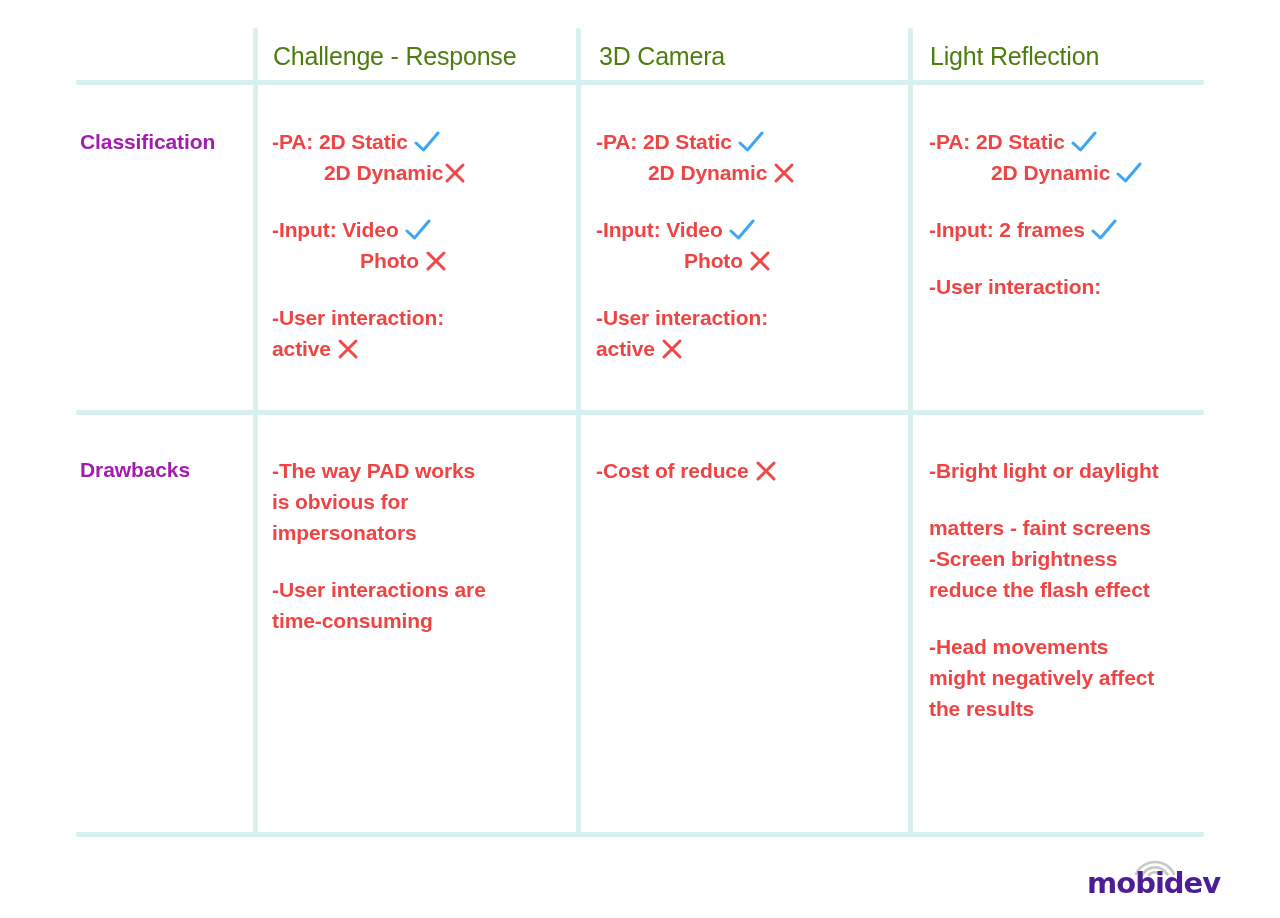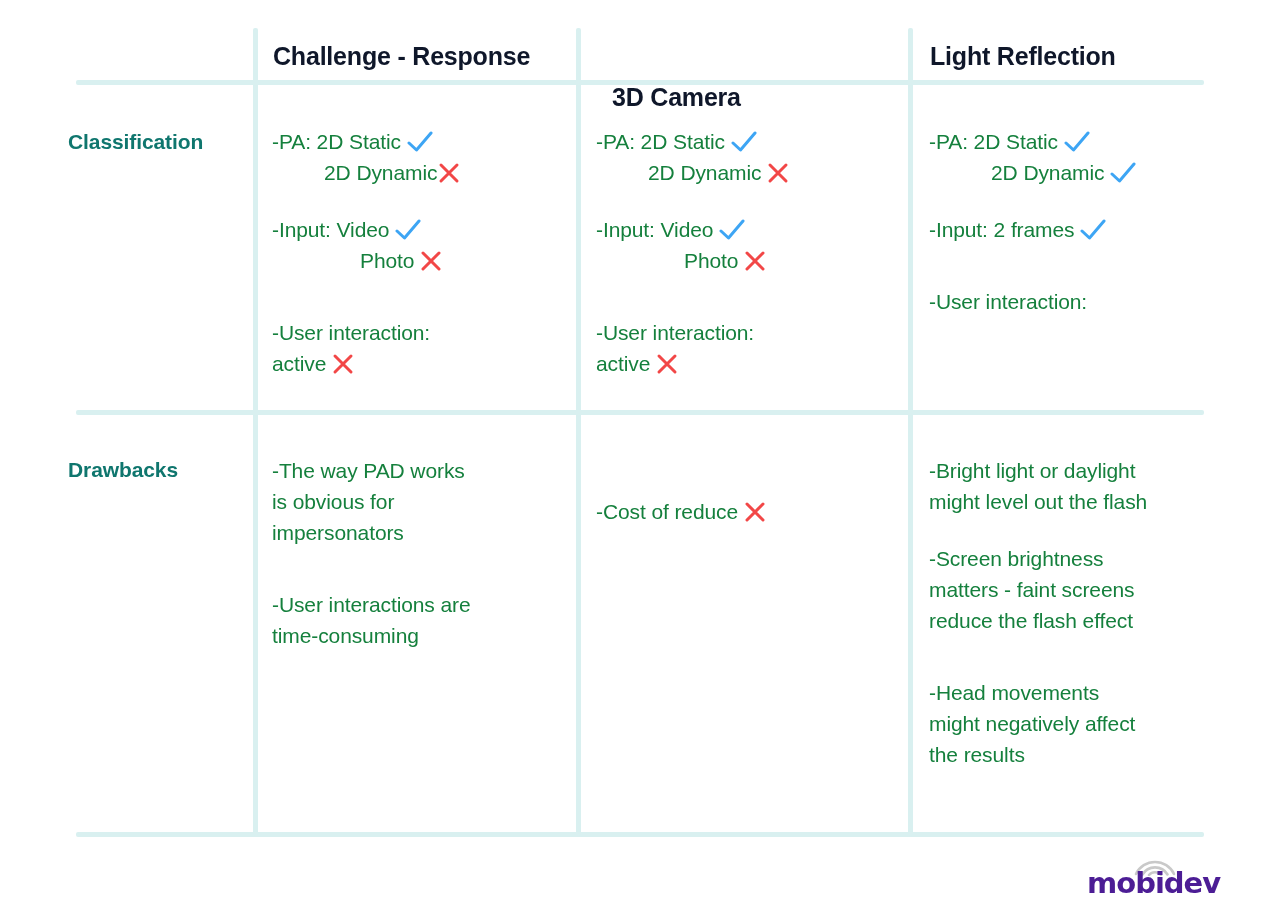--- a/index.html
+++ b/index.html
@@ -43,60 +43,60 @@
   #hline-bottom { left: 76px;  top: 832px; width: 1128px; }
 
   #vline-1 { left: 253px; top: 28px;  height: 808px; }
   #vline-2 { left: 576px; top: 28px;  height: 808px; }
   #vline-3 { left: 908px; top: 28px;  height: 808px; }
 
   
   .col-header {
     position: absolute;
     font-size: 25px;
-    font-weight: bold;
+    font-weight: normal;
     letter-spacing: -0.2px;
-    color: #0f172a;
+    color: #4d7c0f;
     white-space: nowrap;
   }
   #hdr-0 { left: 273px; top: 42px; }
-  #hdr-1 { left: 612px; top: 42px; margin-top: 41px; }
+  #hdr-1 { left: 599px; top: 42px; }
   #hdr-2 { left: 930px; top: 42px; }
 
   
   .row-label {
     position: absolute;
-    left: 68px;
+    left: 80px;
     font-size: 21px;
     font-weight: bold;
-    color: #0f766e;
+    color: #a21caf;
     letter-spacing: -0.1px;
     white-space: nowrap;
   }
   #rowlabel-0 { top: 130px; }
   #rowlabel-1 { top: 458px; }
 
   
   .cell {
     position: absolute;
     font-size: 21px;
-    font-weight: normal;
+    font-weight: bold;
     line-height: 31px;
-    color: #15803d;
+    color: #ef4444;
     letter-spacing: -0.1px;
   }
   .cell-c0 { left: 272px; width: 296px; }
   .cell-c1 { left: 596px; width: 300px; }
   .cell-c2 { left: 929px; width: 290px; }
 
   .cell-r0 { top: 126px; }
   .cell-r1 { top: 455px; }
 
   .blk { margin: 0 0 26px 0; }
-  .blk:last-child { margin-bottom: 0; margin-top: 41px; }
+  .blk:last-child { margin-bottom: 0; }
   .ln { white-space: nowrap; display: block; }
   .indent-1 { padding-left: 52px; }
   .indent-2 { padding-left: 88px; }
   .indent-3 { padding-left: 62px; }
 
   
   .mark {
     display: inline-block;
     vertical-align: -4px;
     margin-left: 6px;
@@ -228,25 +228,24 @@
   <div class="cell cell-c1 cell-r1">
       <div class="blk">
         <span class="ln"><span>-Cost of reduce</span><span class="mark"><svg width="22" height="22" viewBox="0 0 22 22">
               <path d="M3 3 L19 19 M19 3 L3 19" fill="none" stroke="#f24747" stroke-width="3" stroke-linecap="round"></path>
             </svg></span></span>
       </div>
     </div>
   <div class="cell cell-c2 cell-r1">
       <div class="blk">
         <span class="ln"><span>-Bright light or daylight</span></span>
-        <span class="ln"><span>might level out the flash</span></span>
-      </div>
-      <div class="blk">
+      </div>
+      <div class="blk">
+        <span class="ln"><span>matters - faint screens</span></span>
         <span class="ln"><span>-Screen brightness</span></span>
-        <span class="ln"><span>matters - faint screens</span></span>
         <span class="ln"><span>reduce the flash effect</span></span>
       </div>
       <div class="blk">
         <span class="ln"><span>-Head movements</span></span>
         <span class="ln"><span>might negatively affect</span></span>
         <span class="ln"><span>the results</span></span>
       </div>
     </div>
 
   <div id="logo">

